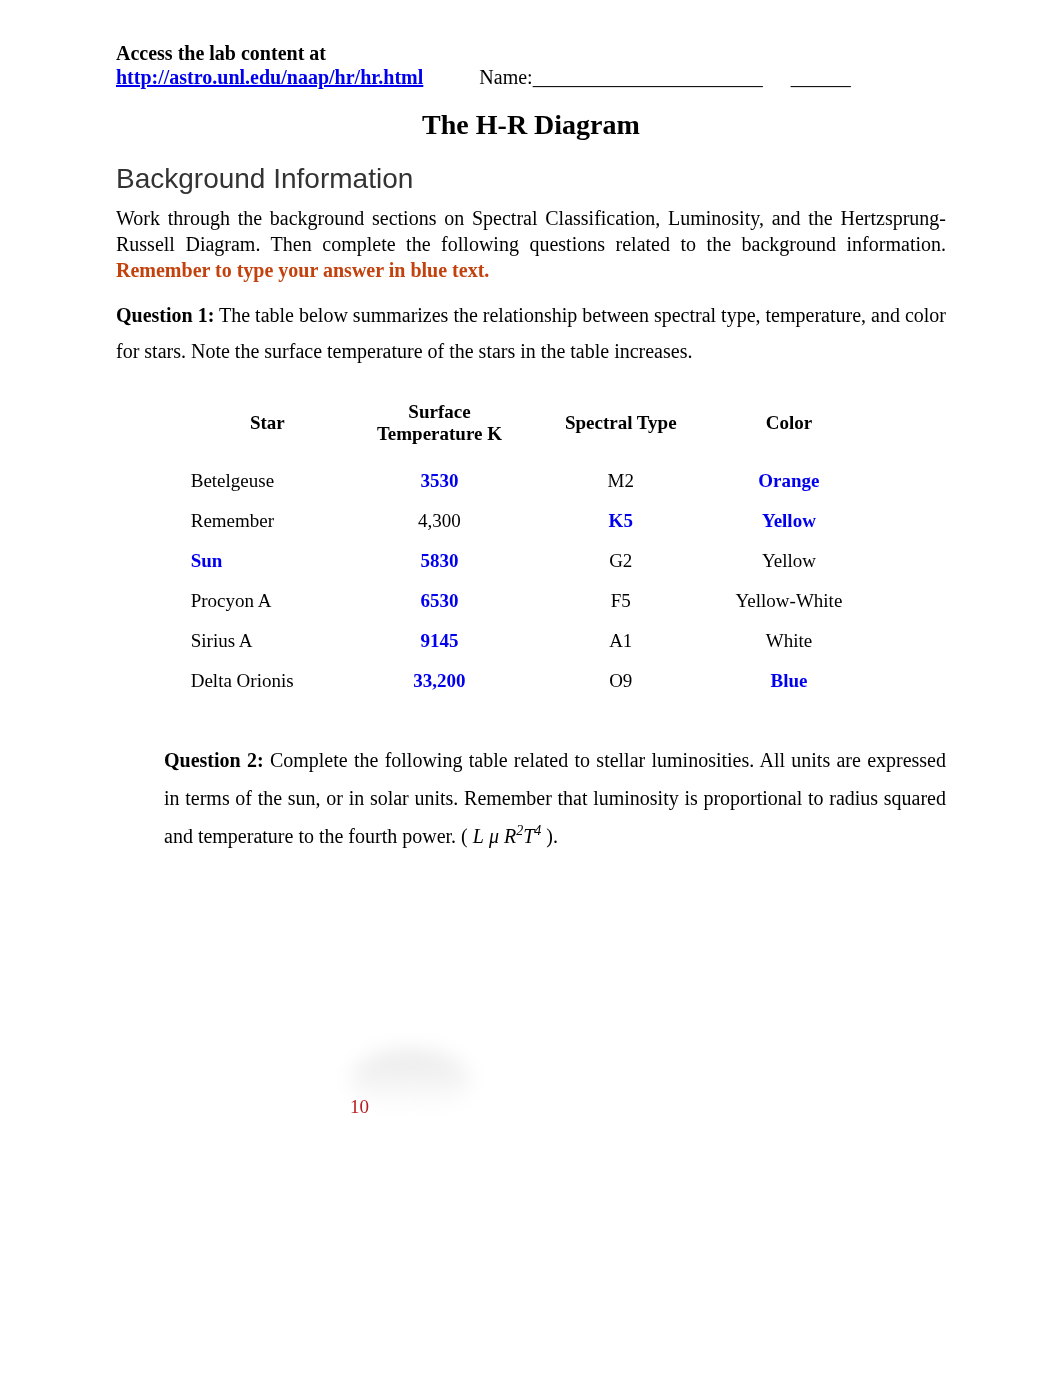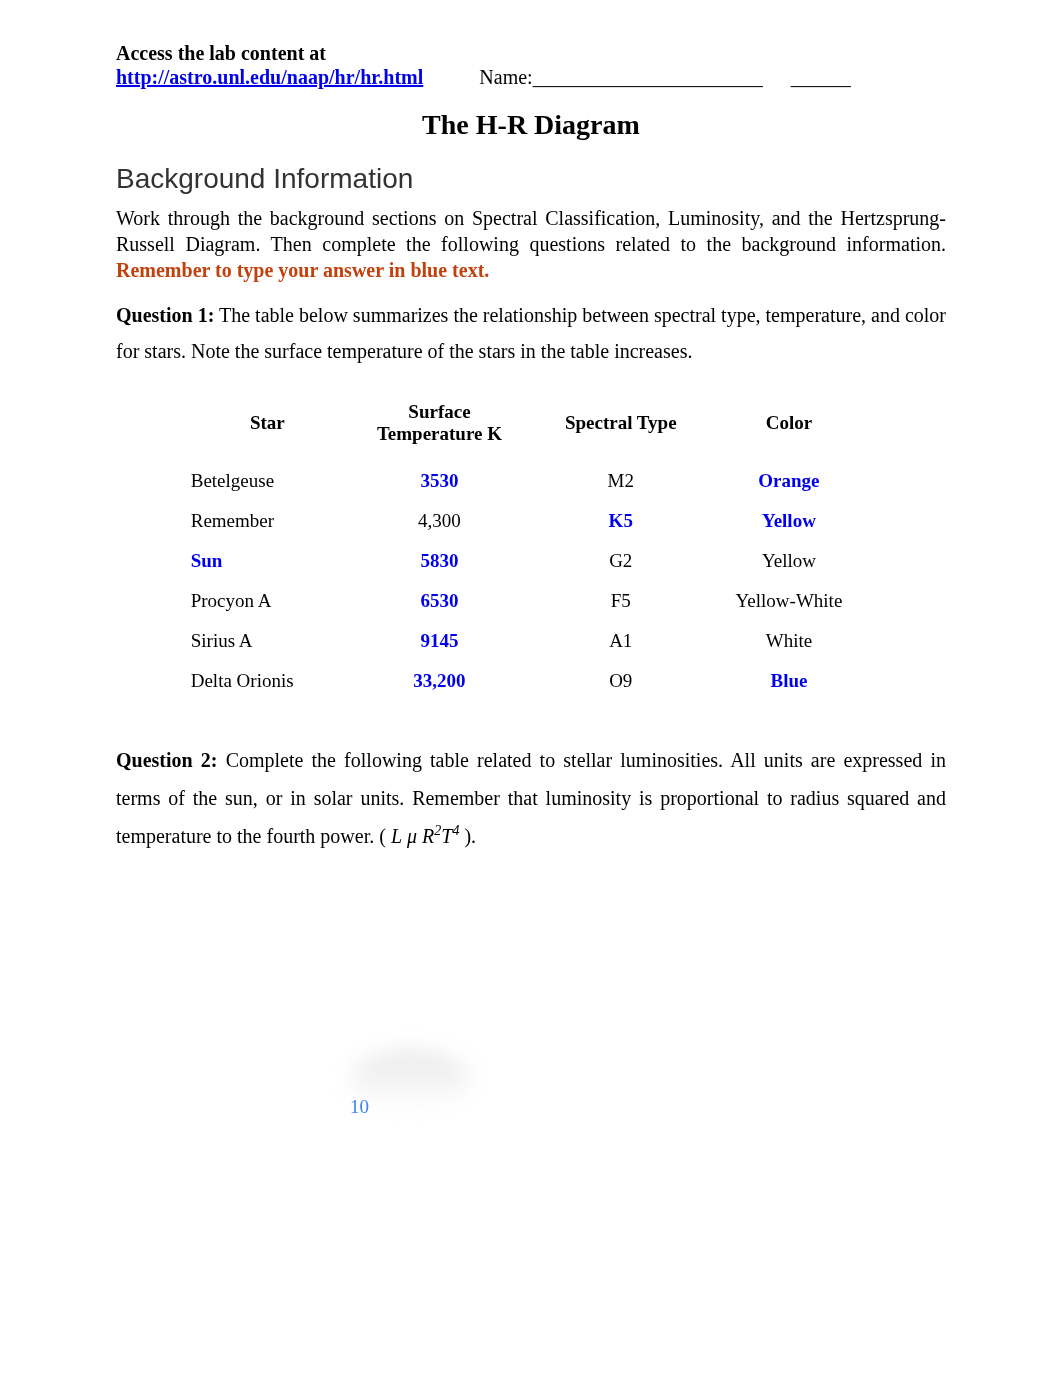--- a/index.html
+++ b/index.html
@@ -109,20 +109,21 @@
     }
     .blue {
       color: #0000ee;
       font-weight: bold;
     }
     .q2-para {
       font-size: 20px;
       line-height: 1.9;
       text-align: justify;
       margin-top: 30px;
+      margin-left: 48px;
     }
     .formula {
       font-style: italic;
     }
     .formula sup {
       font-size: 0.7em;
       vertical-align: super;
     }
     .blur-bottom {
       position: absolute;
@@ -132,21 +133,21 @@
       height: 60px;
       background: linear-gradient(#e8e8e8, #fff);
       filter: blur(10px);
       border-radius: 50%;
     }
     .footer-num {
       position: absolute;
       left: 350px;
       top: 1096px;
       font-size: 19px;
-      color: #3b82f6;
+      color: #b91c1c;
       font-family: Georgia, serif;
     }
   </style>
 </head>
 <body>
 
 <div class="page">
   <div class="header-block">
     <div class="access-line">Access the lab content at</div>
     <div class="url-name-line">

